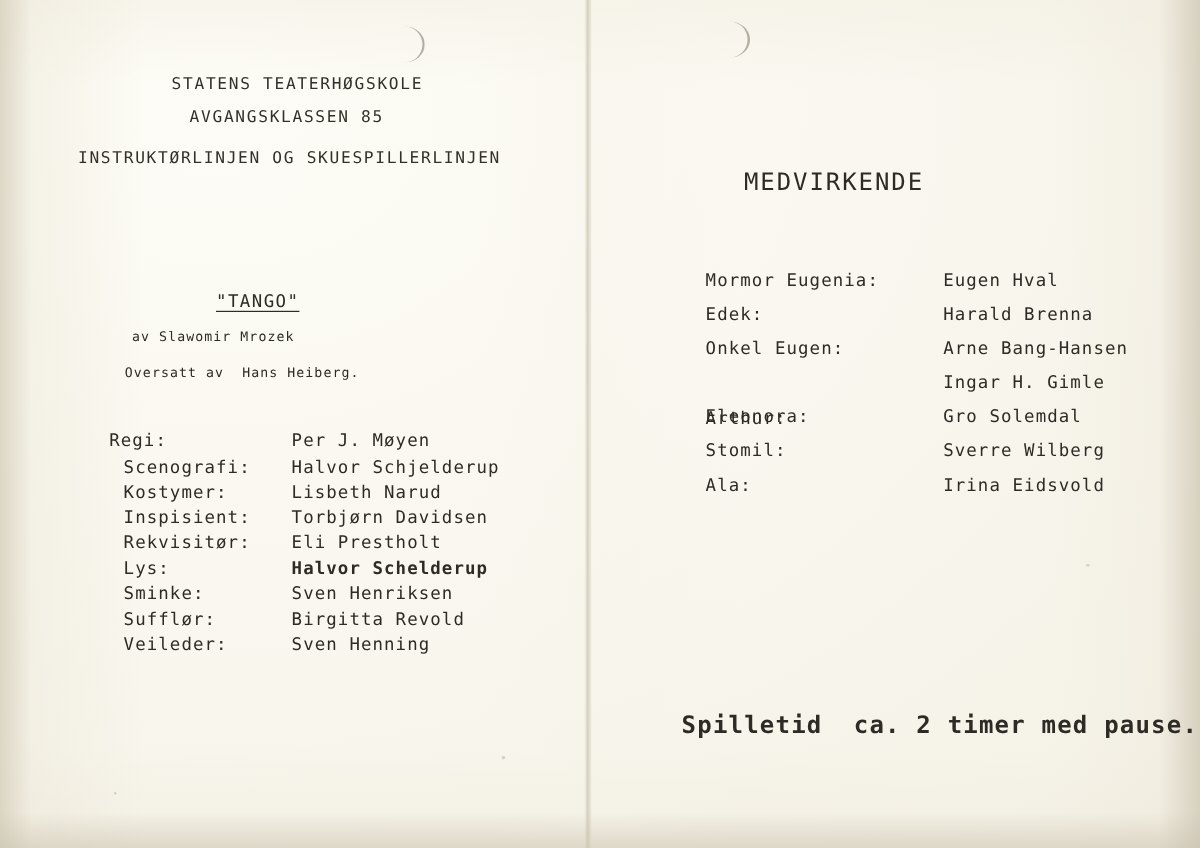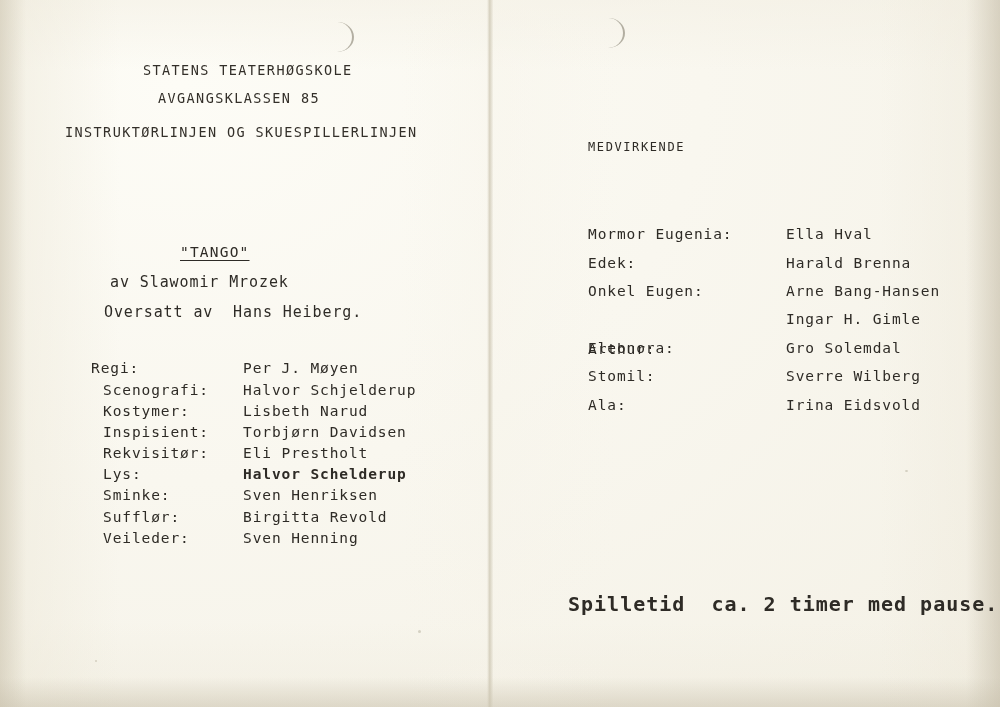--- a/index.html
+++ b/index.html
@@ -89,24 +89,24 @@
     font-size: 13.5px;
     letter-spacing: 1.4px;
     color: #332f29;
   }
   .t-title {
     font-size: 14.5px;
     letter-spacing: 1.2px;
     text-decoration: underline;
     text-underline-offset: 3px;
   }
-  .t-sub { font-size: 15px; letter-spacing: 0.9px; }
+  .t-sub { font-size: 11px; letter-spacing: 0.9px; }
   .t-row { font-size: 14.5px; letter-spacing: 0.9px; }
   .t-foot { font-size: 20px; letter-spacing: 1.0px; font-weight: bold; }
-  .t-medv { font-size: 12px; letter-spacing: 1.6px; }
+  .t-medv { font-size: 20px; letter-spacing: 1.6px; margin-left: 32px; }
 </style>
 </head>
 <body>
 
 <div id="page">
 
   <div class="paper-tint"></div>
   <div class="edge-shadow-left"></div>
   <div class="edge-shadow-right"></div>
   <div class="edge-shadow-bottom"></div>
@@ -154,21 +154,21 @@
 
   <div class="text t-row" style="left:103px; top:510px;">Sufflør:</div>
   <div class="text t-row" style="left:243px; top:510px;">Birgitta Revold</div>
 
   <div class="text t-row" style="left:103px; top:531px;">Veileder:</div>
   <div class="text t-row" style="left:243px; top:531px;">Sven Henning</div>
 
   <div class="text t-medv" style="left:588px; top:141px;">MEDVIRKENDE</div>
 
   <div class="text t-row" style="left:588px; top:227px;">Mormor Eugenia:</div>
-  <div class="text t-row" style="left:786px; top:227px;">Ella Hval</div>
+  <div class="text t-row" style="left:786px; top:227px;">Eugen Hval</div>
 
   <div class="text t-row" style="left:588px; top:256px;">Edek:</div>
   <div class="text t-row" style="left:786px; top:256px;">Harald Brenna</div>
 
   <div class="text t-row" style="left:588px; top:284px;">Onkel Eugen:</div>
   <div class="text t-row" style="left:786px; top:284px;">Arne Bang-Hansen</div>
 
   <div class="text t-row" style="left:588px; top:312px;margin-top:30px;">Arthur:</div>
   <div class="text t-row" style="left:786px; top:312px;">Ingar H. Gimle</div>
 

